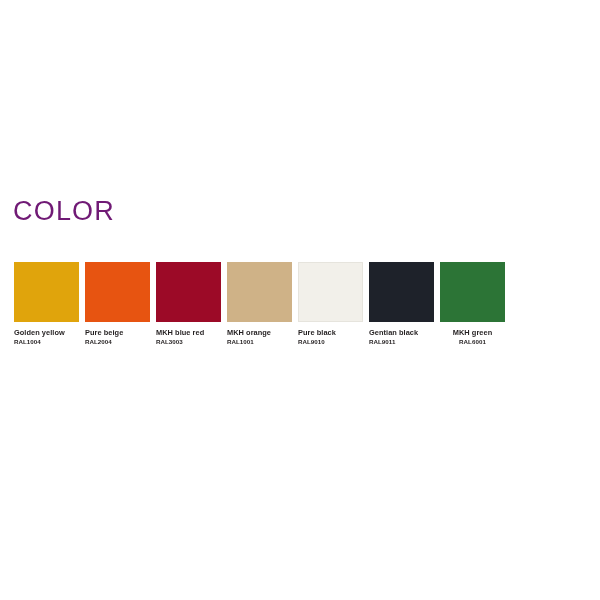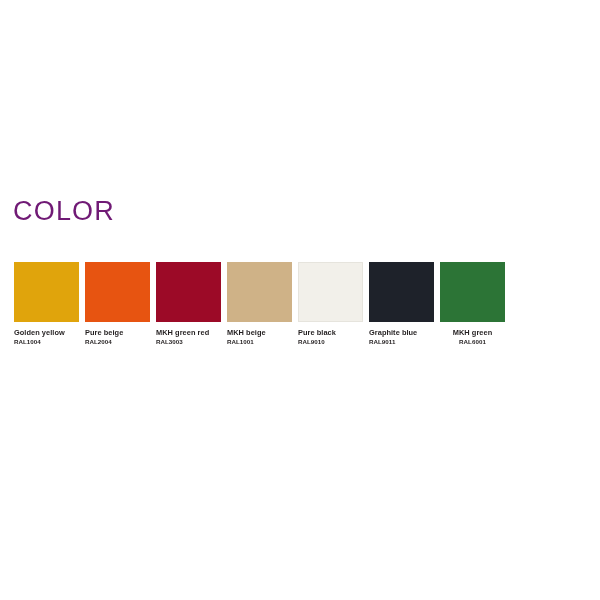--- a/index.html
+++ b/index.html
@@ -121,42 +121,42 @@
       <div class="swatch-cell">
         <div class="swatch-chip" style="background-color: rgb(231, 84, 17);"></div>
         <div class="swatch-caption">
           <span class="swatch-name">Pure beige</span>
           <span class="swatch-code">RAL2004</span>
         </div>
       </div>
       <div class="swatch-cell">
         <div class="swatch-chip" style="background-color: rgb(156, 10, 39);"></div>
         <div class="swatch-caption">
-          <span class="swatch-name">MKH green red</span>
+          <span class="swatch-name">MKH blue red</span>
           <span class="swatch-code">RAL3003</span>
         </div>
       </div>
       <div class="swatch-cell">
         <div class="swatch-chip" style="background-color: rgb(207, 178, 135);"></div>
         <div class="swatch-caption">
-          <span class="swatch-name">MKH beige</span>
+          <span class="swatch-name">MKH orange</span>
           <span class="swatch-code">RAL1001</span>
         </div>
       </div>
       <div class="swatch-cell">
         <div class="swatch-chip bordered" style="background-color: rgb(242, 240, 234);"></div>
         <div class="swatch-caption">
           <span class="swatch-name">Pure black</span>
           <span class="swatch-code">RAL9010</span>
         </div>
       </div>
       <div class="swatch-cell">
         <div class="swatch-chip" style="background-color: rgb(30, 34, 42);"></div>
         <div class="swatch-caption">
-          <span class="swatch-name">Graphite blue</span>
+          <span class="swatch-name">Gentian black</span>
           <span class="swatch-code">RAL9011</span>
         </div>
       </div>
       <div class="swatch-cell centered">
         <div class="swatch-chip" style="background-color: rgb(44, 116, 54);"></div>
         <div class="swatch-caption">
           <span class="swatch-name">MKH green</span>
           <span class="swatch-code">RAL6001</span>
         </div>
       </div>

